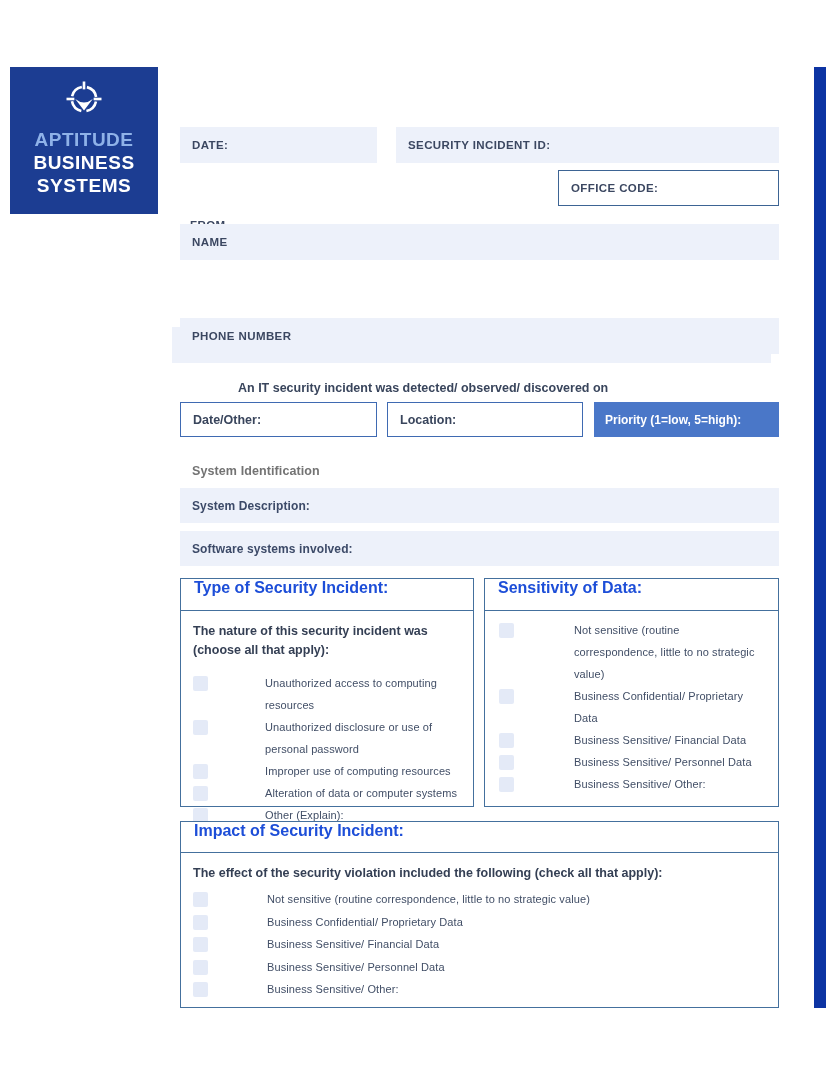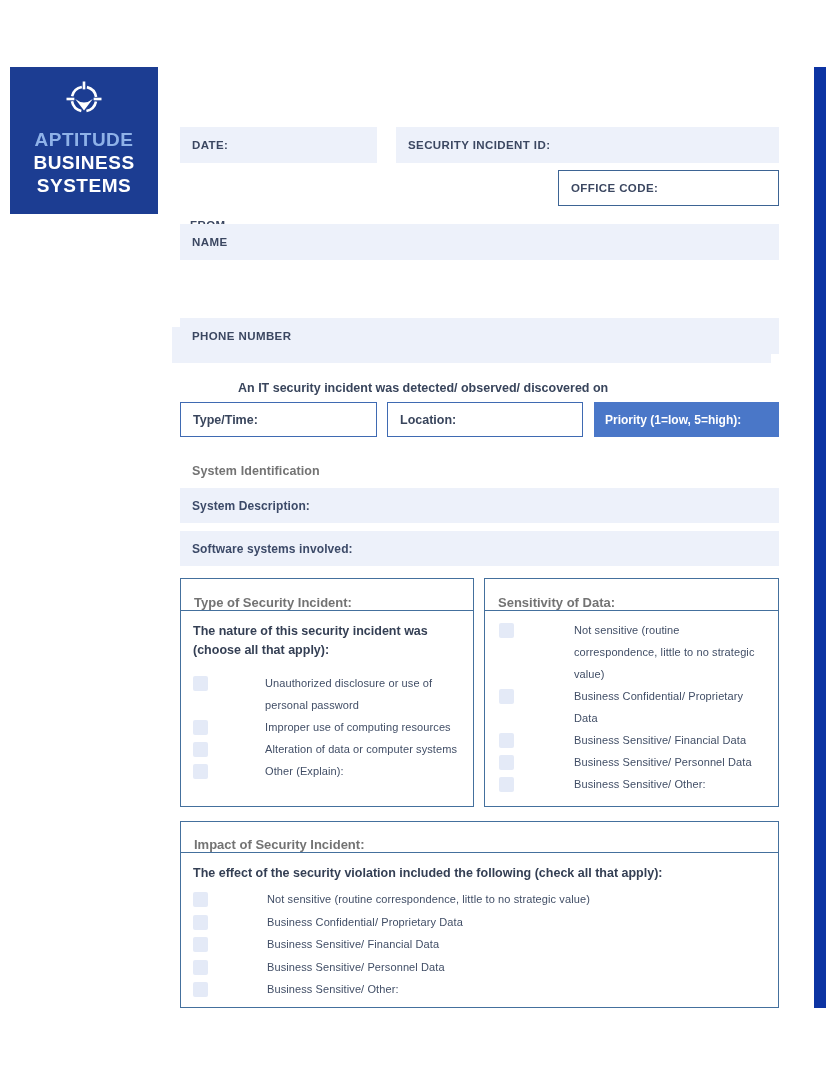--- a/index.html
+++ b/index.html
@@ -54,22 +54,22 @@
     position:absolute;left:594px;top:402px;width:185px;height:35px;background:#4a77c8;
     display:flex;align-items:center;padding:0 11px;box-sizing:border-box;
     font-weight:bold;font-size:12px;color:#ffffff;
   }
   
   .panel{position:absolute;border:1.5px solid #44709d;box-sizing:border-box;background:#ffffff;}
   #panel-type{left:180px;top:578px;width:294px;height:229px;}
   #panel-sens{left:484px;top:578px;width:295px;height:229px;}
   #panel-impact{left:180px;top:821px;width:599px;height:187px;}
   .panel-header{
-    height:32px;border-bottom:1.5px solid #44709d;display:flex;align-items:flex-end;
-    padding:0 13px;font-weight:bold;font-size:13px;color:#737373;box-sizing:border-box;
+    height:32px;border-bottom:1.5px solid #44709d;display:flex;align-items:flex-start;
+    padding:0 13px;font-weight:bold;font-size:16px;color:#1d4ed8;box-sizing:border-box;
   }
   #panel-impact .panel-header{height:31px;}
   .panel-body{padding:11px 12px 0 12px;}
   #panel-sens .panel-body{padding:8px 12px 0 14px;}
   .prompt{font-weight:bold;font-size:12.5px;line-height:19px;color:#343f54;margin-bottom:12px;}
   #panel-impact .prompt{margin-bottom:5px;}
   
   .opt{display:flex;align-items:flex-start;gap:47px;}
   .cb{width:15px;height:15px;background:#e4eaf7;border-radius:2px;flex:0 0 15px;margin-top:4px;margin-right:10px;}
   #panel-sens .cb{margin-right:13px;}
@@ -116,21 +116,21 @@
   </div>
   <div class="fieldbox" id="f-dept">
     <span>DEPARTMENT</span>
   </div>
   <div class="fieldbox" id="f-phone">
     <span>PHONE NUMBER</span>
   </div>
 
   <div id="intro">An IT security incident was detected/ observed/ discovered on</div>
   <div class="inputbox" id="f-datetime">
-    <span>Type/Time:</span>
+    <span>Date/Other:</span>
   </div>
   <div class="inputbox" id="f-location">
     <span>Location:</span>
   </div>
   <div id="f-priority">
     <span>Priority (1=low, 5=high):</span>
   </div>
 
   <div class="plain-label" id="sysid-label">System Identification</div>
   <div class="fieldbox" id="f-sysdesc">
@@ -141,20 +141,24 @@
   </div>
 
   <div class="panel" id="panel-type">
     <div class="panel-header">
       <span>Type of Security Incident:</span>
     </div>
     <div class="panel-body">
       <div class="prompt">The nature of this security incident was (choose all that apply):</div>
       <div class="opt">
         <span class="cb"></span>
+        <span class="opt-label">Unauthorized access to computing resources</span>
+      </div>
+      <div class="opt">
+        <span class="cb"></span>
         <span class="opt-label">Unauthorized disclosure or use of personal password</span>
       </div>
       <div class="opt">
         <span class="cb"></span>
         <span class="opt-label">Improper use of computing resources</span>
       </div>
       <div class="opt">
         <span class="cb"></span>
         <span class="opt-label">Alteration of data or computer systems</span>
       </div>

